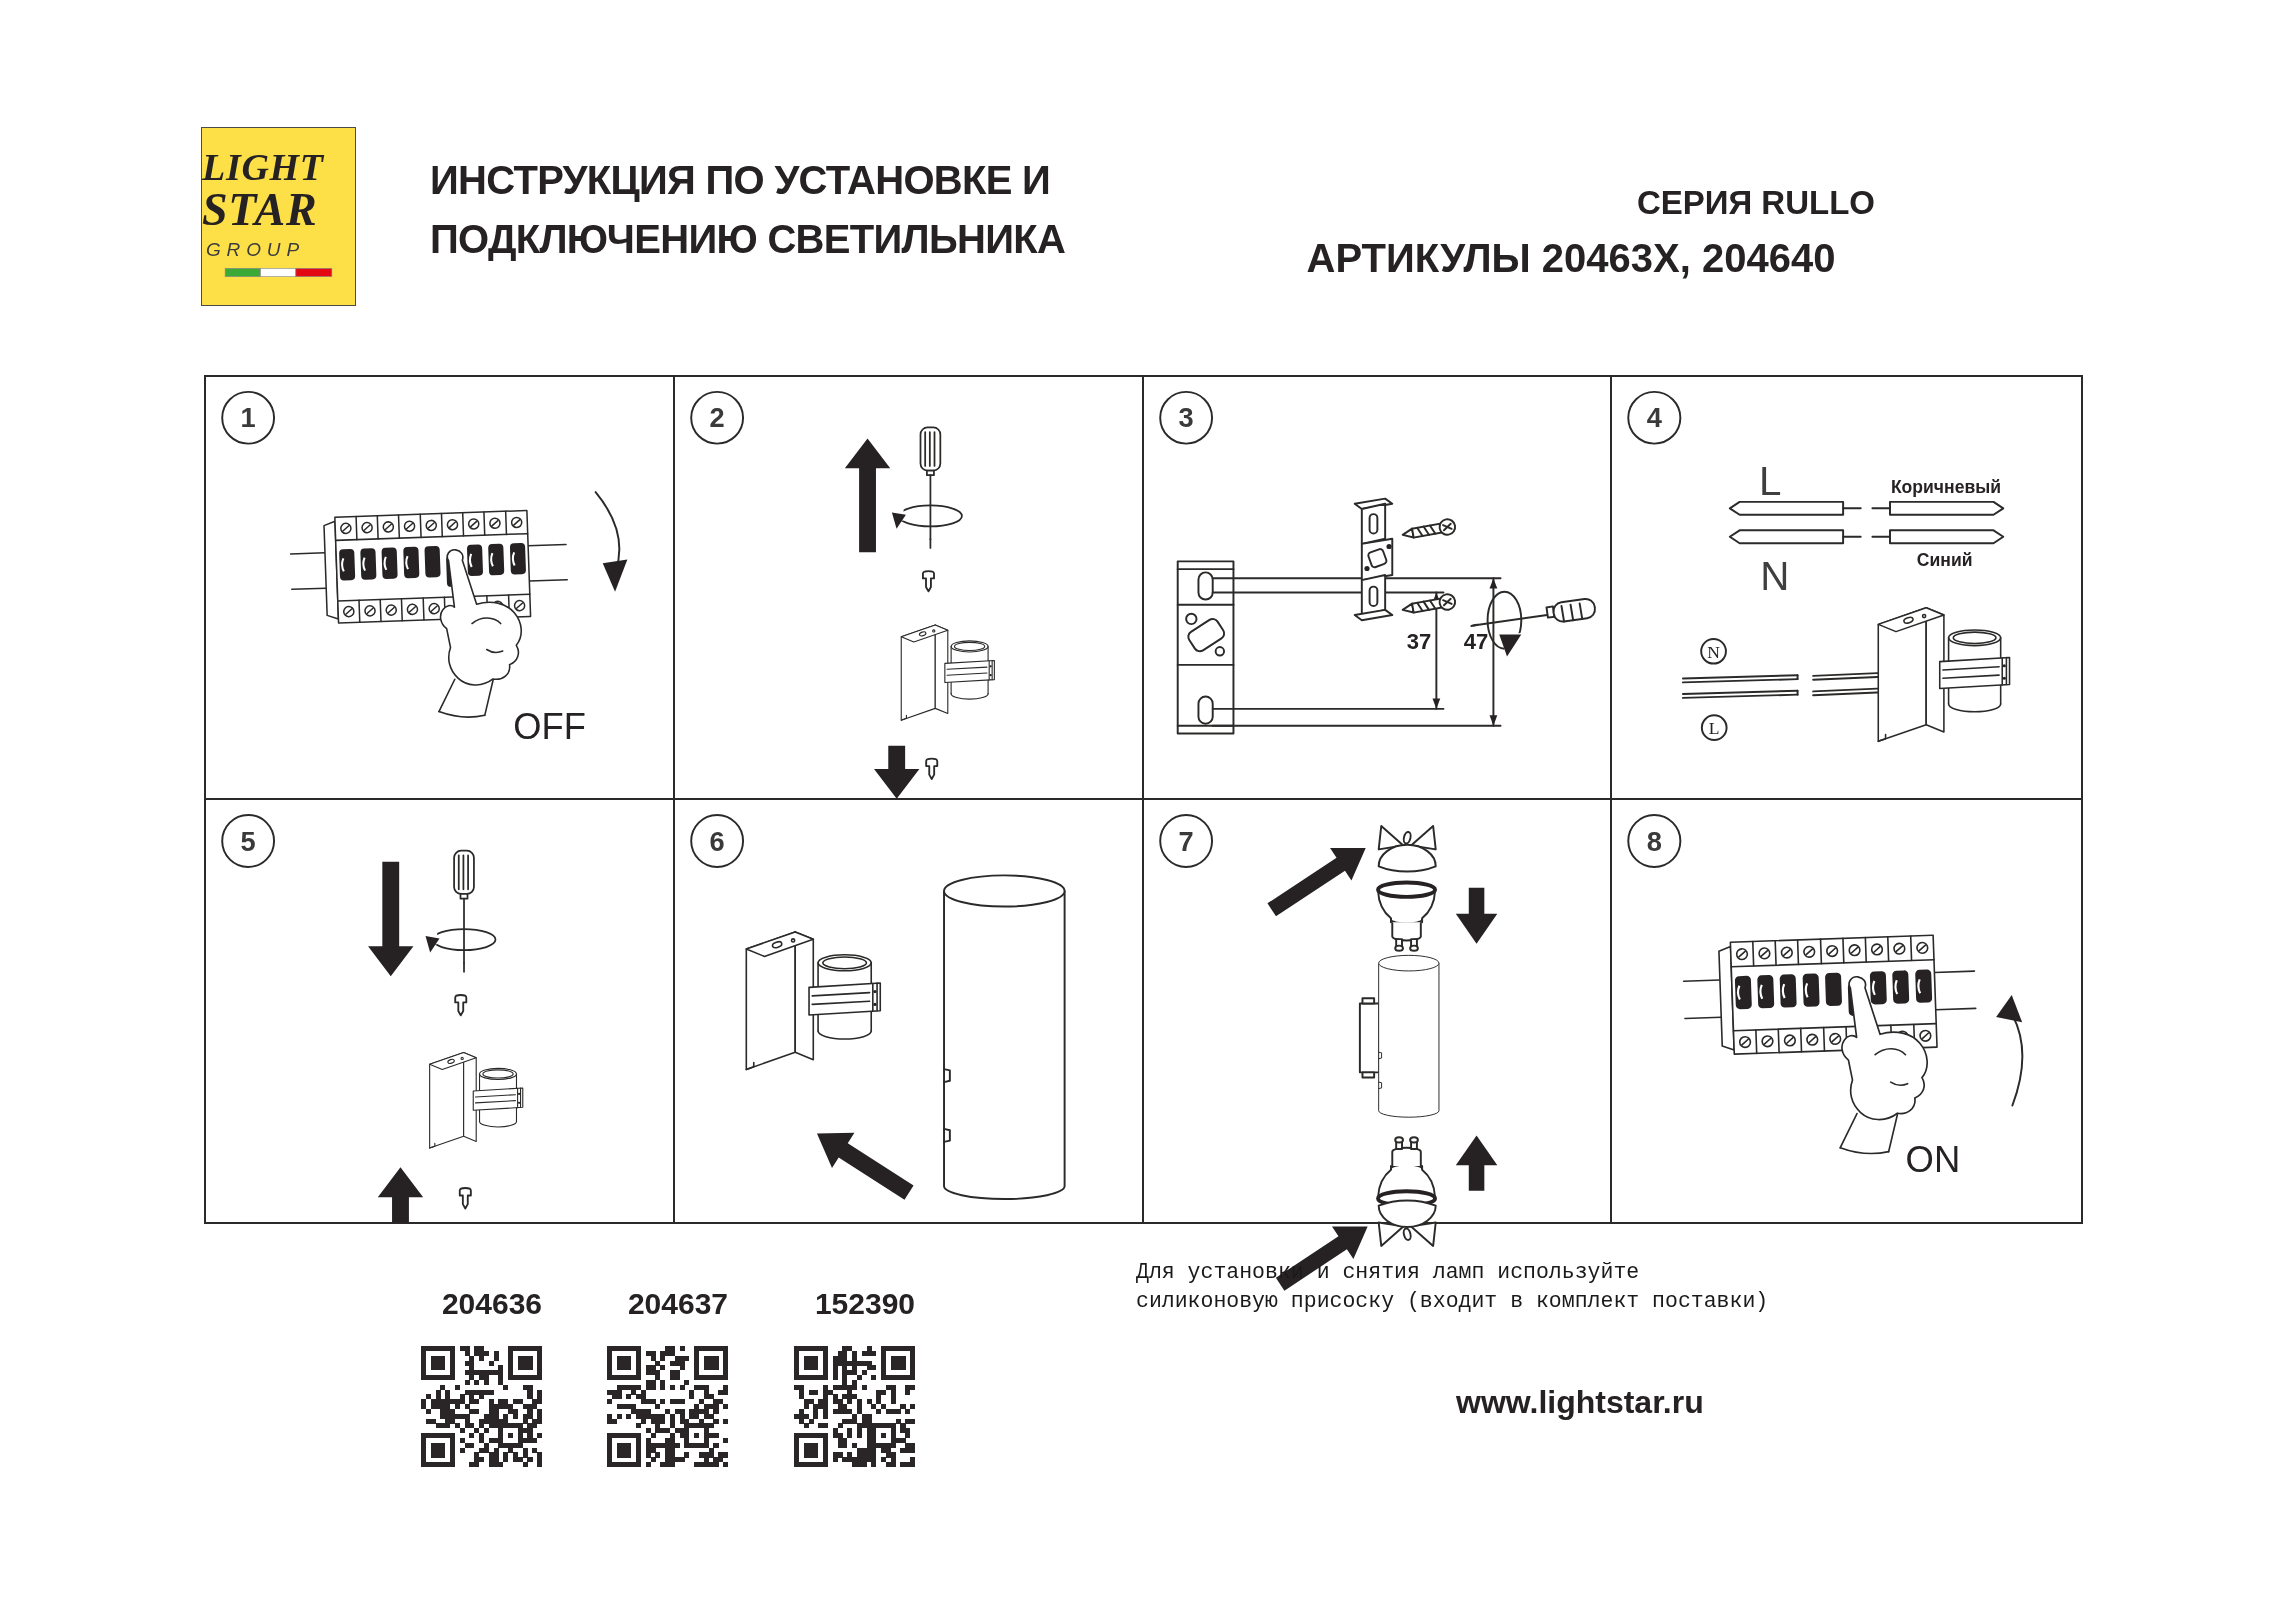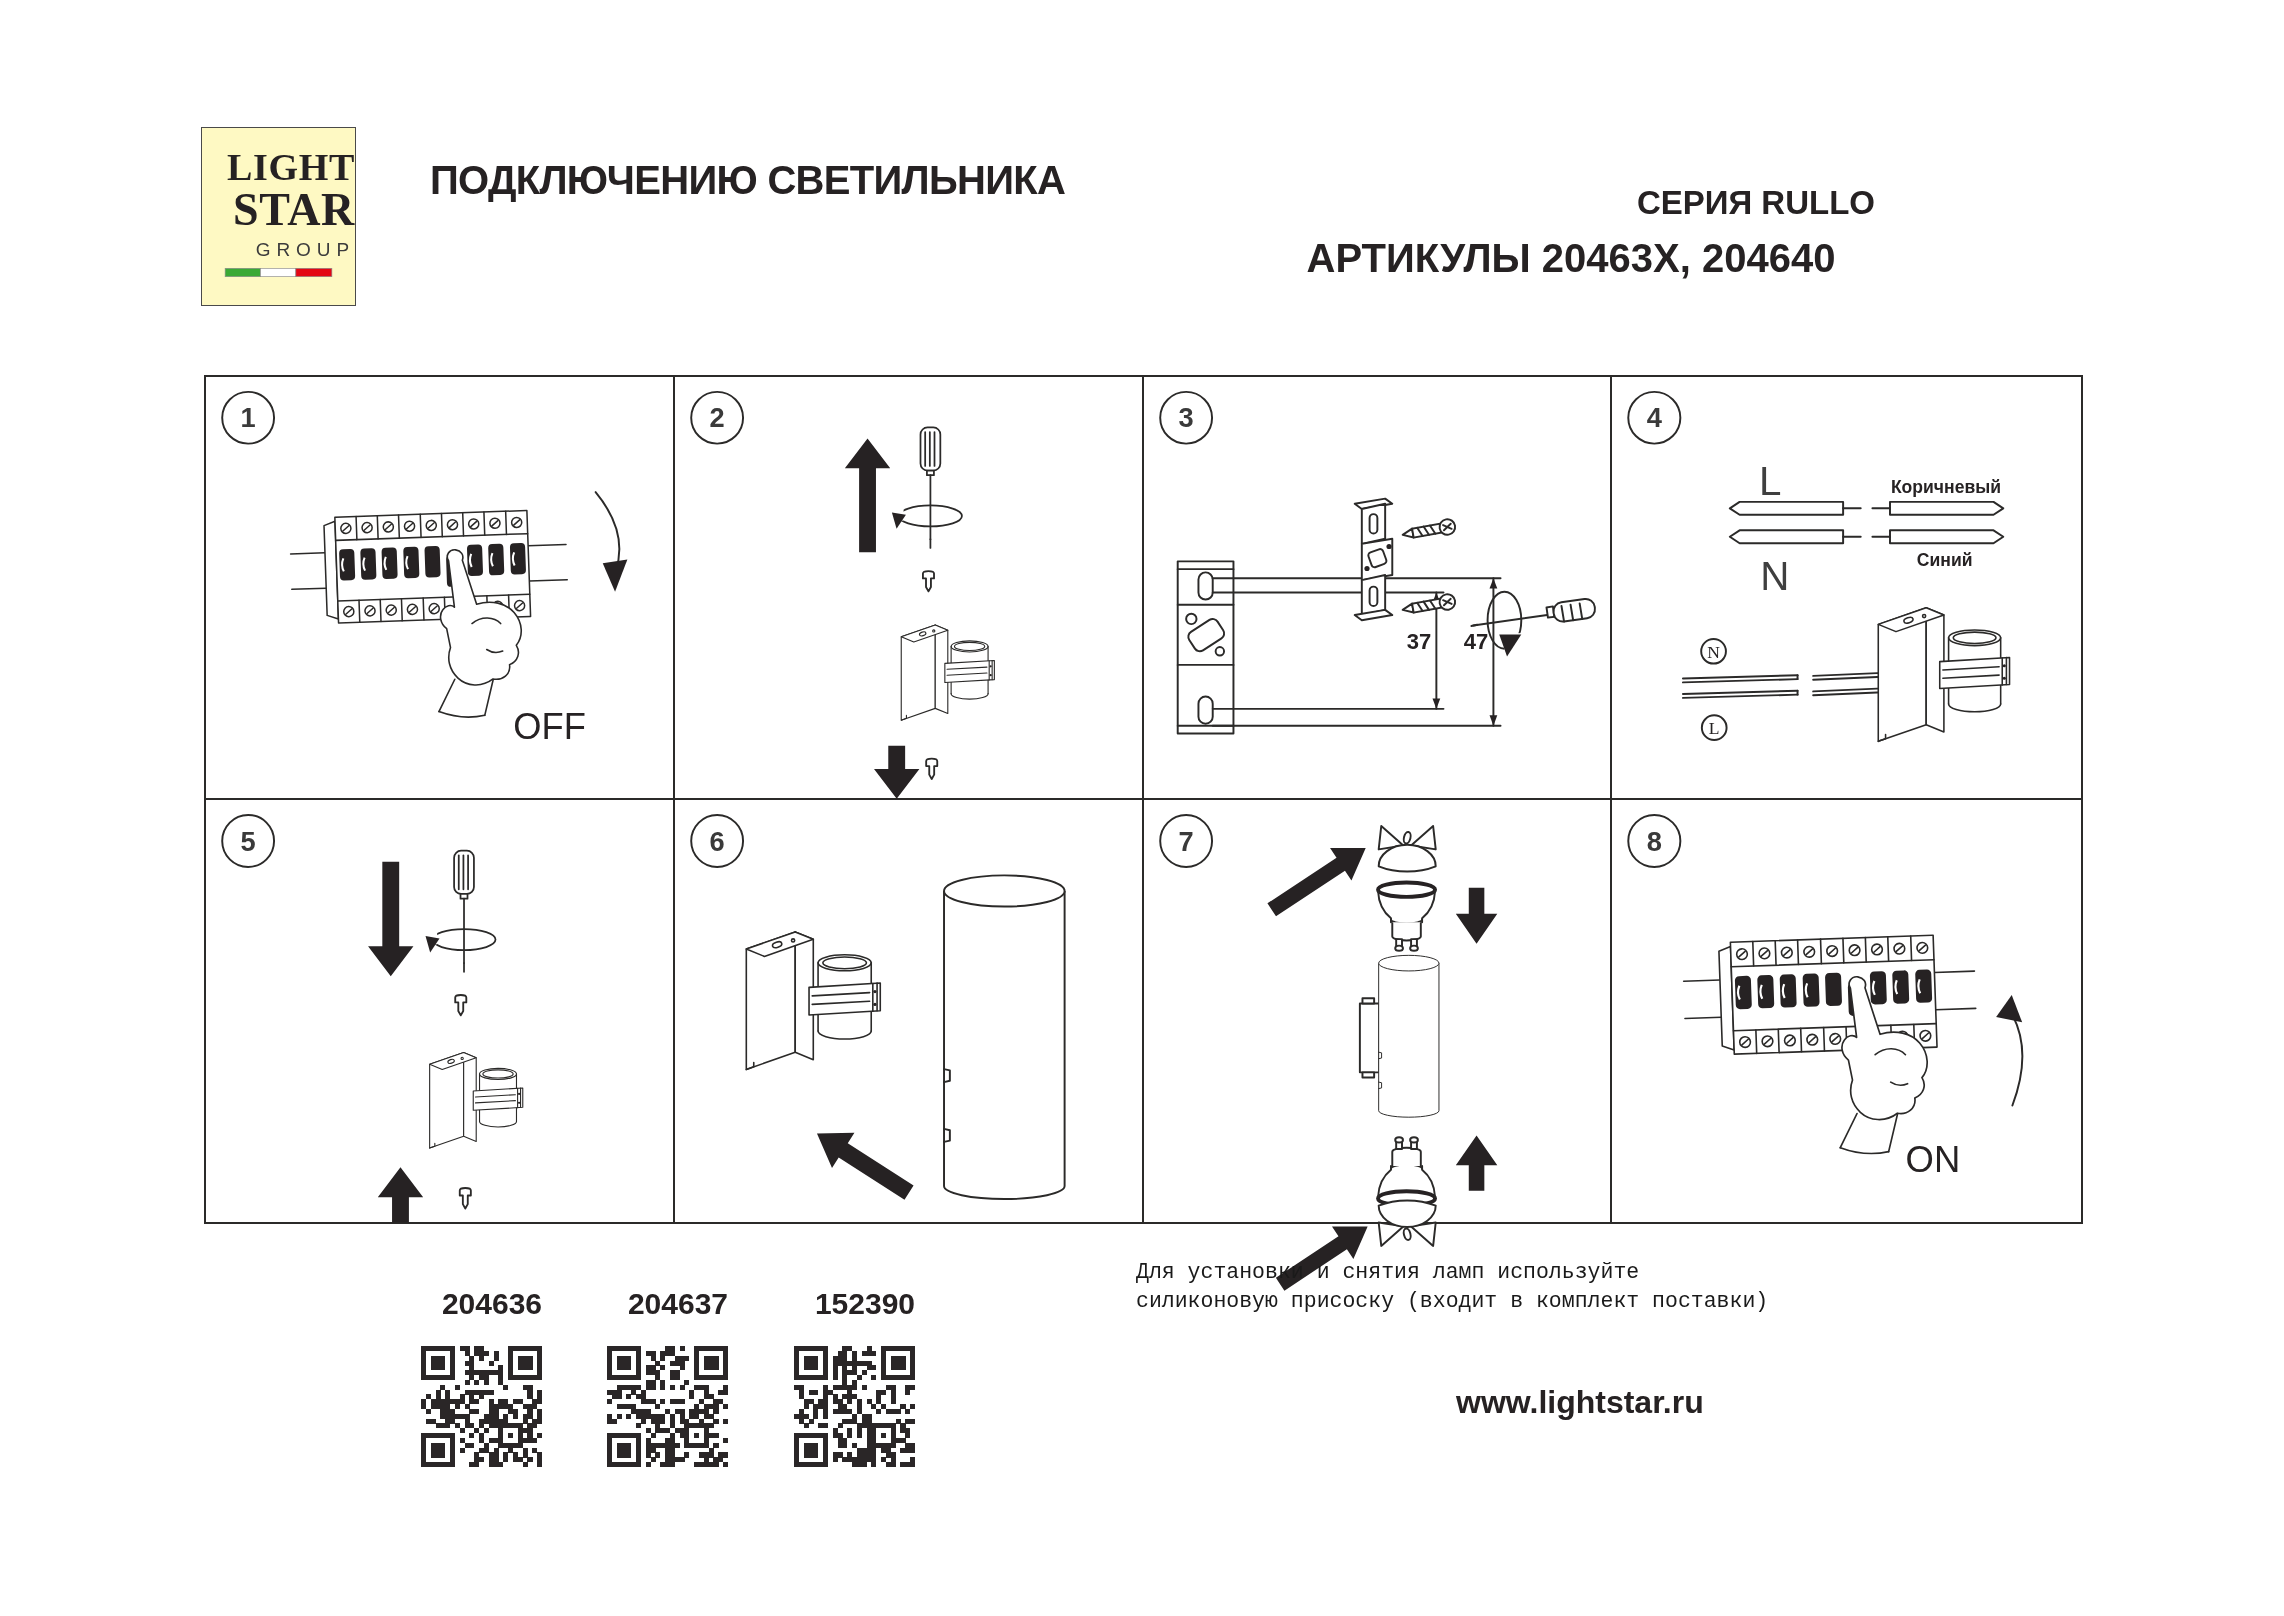--- a/index.html
+++ b/index.html
@@ -1,21 +1,21 @@
 <!DOCTYPE html>
 <html style="font-size:10.4px"><head>
 <meta charset="utf-8">
 <style>
   html,body{margin:0;padding:0;background:#fff;}
   .page{position:relative;width:2284px;height:1616px;background:#ffffff;
         font-family:"Liberation Sans",sans-serif;color:#262223;overflow:hidden;}
 
   
   .logo-box{position:absolute;left:201px;top:127px;width:153px;height:177px;
-            border:1.3px solid #4a4a4a;background:#fef9c3;text-align:right;}
+            border:1.3px solid #4a4a4a;background:#fde047;text-align:left;font-style:italic;}
   .logo-light{margin-top:19.5px;font-family:"Liberation Serif",serif;font-weight:bold;
               font-size:38px;line-height:39px;letter-spacing:0.7px;color:#262223;}
   .logo-star{font-family:"Liberation Serif",serif;font-weight:bold;font-size:46px;
              line-height:46px;letter-spacing:0.7px;color:#262223;}
   .logo-group{font-size:19px;letter-spacing:5.9px;color:#3c3c3c;margin-top:6px;margin-left:3.9px;}
   .logo-flag{display:block;margin:7.8px auto 0 auto;}
 
   .title{position:absolute;left:430px;top:151px;font-size:40px;font-weight:bold;
          line-height:59px;letter-spacing:-0.7px;color:#262223;}
   .series{position:absolute;left:1341px;top:184px;width:534px;text-align:right;
@@ -234,20 +234,21 @@
     <div class="logo-star">STAR</div>
     <div class="logo-group">GROUP</div>
     <svg class="logo-flag" width="109" height="9" viewBox="0 0 167 14">
       <rect x="0.5" y="0.5" width="55" height="13" stroke="#8a8a8a" fill="#3aa935"></rect>
       <rect x="55.5" y="0.5" width="55" height="13" stroke="#8a8a8a" fill="#ffffff"></rect>
       <rect x="110.5" y="0.5" width="56" height="13" stroke="#8a8a8a" fill="#e30613"></rect>
     </svg>
   </div>
 
   <div class="title">
+    <div>ИНСТРУКЦИЯ ПО УСТАНОВКЕ И</div>
     <div>ПОДКЛЮЧЕНИЮ СВЕТИЛЬНИКА</div>
   </div>
 
   <div class="series">СЕРИЯ RULLO</div>
   <div class="articles">АРТИКУЛЫ 20463X, 204640</div>
 
   <section class="grid">
 
     <div class="cell">
       <svg viewBox="0 0 720 650" preserveAspectRatio="none">

